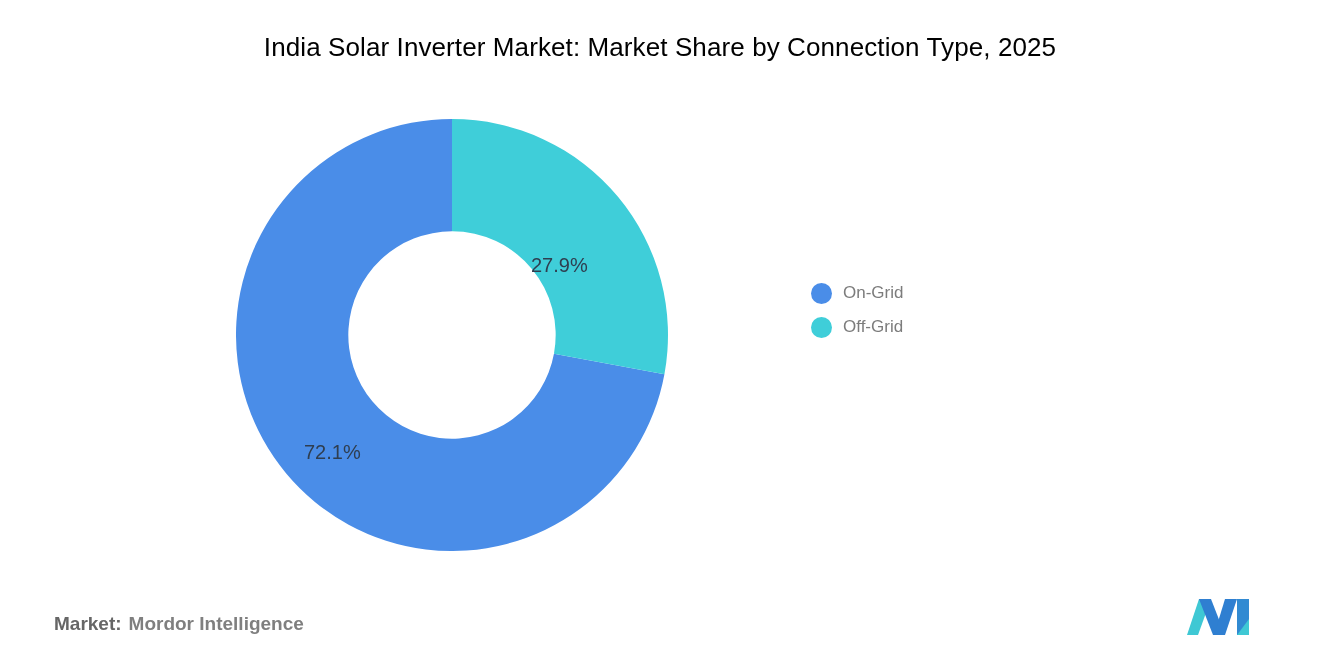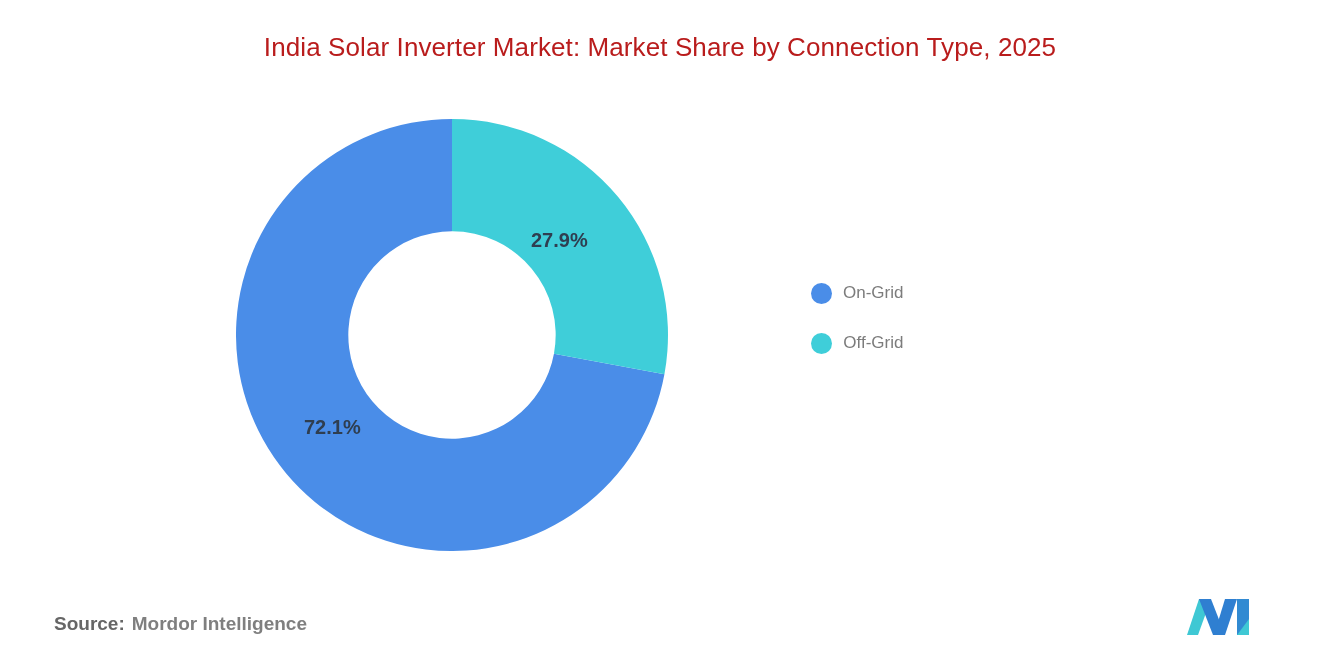--- a/index.html
+++ b/index.html
@@ -17,21 +17,21 @@
   }
 
   #chart-title {
     position: absolute;
     top: 32px;
     left: 0;
     width: 1320px;
     text-align: center;
     font-size: 26px;
     font-weight: 400;
-    color: #b91c1c;
+    color: #000000;
     letter-spacing: 0.1px;
     white-space: nowrap;
   }
 
   #donut-wrap {
     position: absolute;
     left: 236px;
     top: 119px;
     width: 432px;
     height: 432px;
@@ -40,39 +40,39 @@
     display: block;
     width: 432px;
     height: 432px;
   }
 
   .slice-label {
     position: absolute;
     font-size: 20px;
     color: #2f3e50;
     white-space: nowrap;
-    font-weight: 700;
+    font-weight: 400;
+    margin-top: 25px;
   }
   #label-off-grid {
     left: 531px;
     top: 229px;
   }
   #label-on-grid {
     left: 304px;
     top: 416px;
   }
 
   #legend {
     position: absolute;
     left: 811px;
     top: 282px;
     display: flex;
     flex-direction: column;
-    gap: 28px;
-    align-items: flex-end;
+    gap: 12px;
   }
   .legend-item {
     display: flex;
     align-items: center;
     height: 22px;
   }
   .legend-swatch {
     width: 21px;
     height: 21px;
     border-radius: 50%;
@@ -134,21 +134,21 @@
     <span class="legend-swatch" style="background:#4a8de8"></span>
     <span class="legend-label">On-Grid</span>
   </div>
   <div class="legend-item">
     <span class="legend-swatch" style="background:#3fced9"></span>
     <span class="legend-label">Off-Grid</span>
   </div>
 </div>
 
 <div id="source-line">
-  <span id="source-key">Source:</span><span id="source-value">Mordor Intelligence</span>
+  <span id="source-key">Market:</span><span id="source-value">Mordor Intelligence</span>
 </div>
 
 <svg id="brand-logo" viewBox="0 0 70 40">
 
   <polygon points="2,38 14,2 26,2 13,38" fill="#3fc8d4"></polygon>
 
   <polygon points="14,2 26,2 40,38 28,38" fill="#2f7fd1"></polygon>
 
   <polygon points="40,2 52,2 40,38 29,38" fill="#2f7fd1"></polygon>
 

